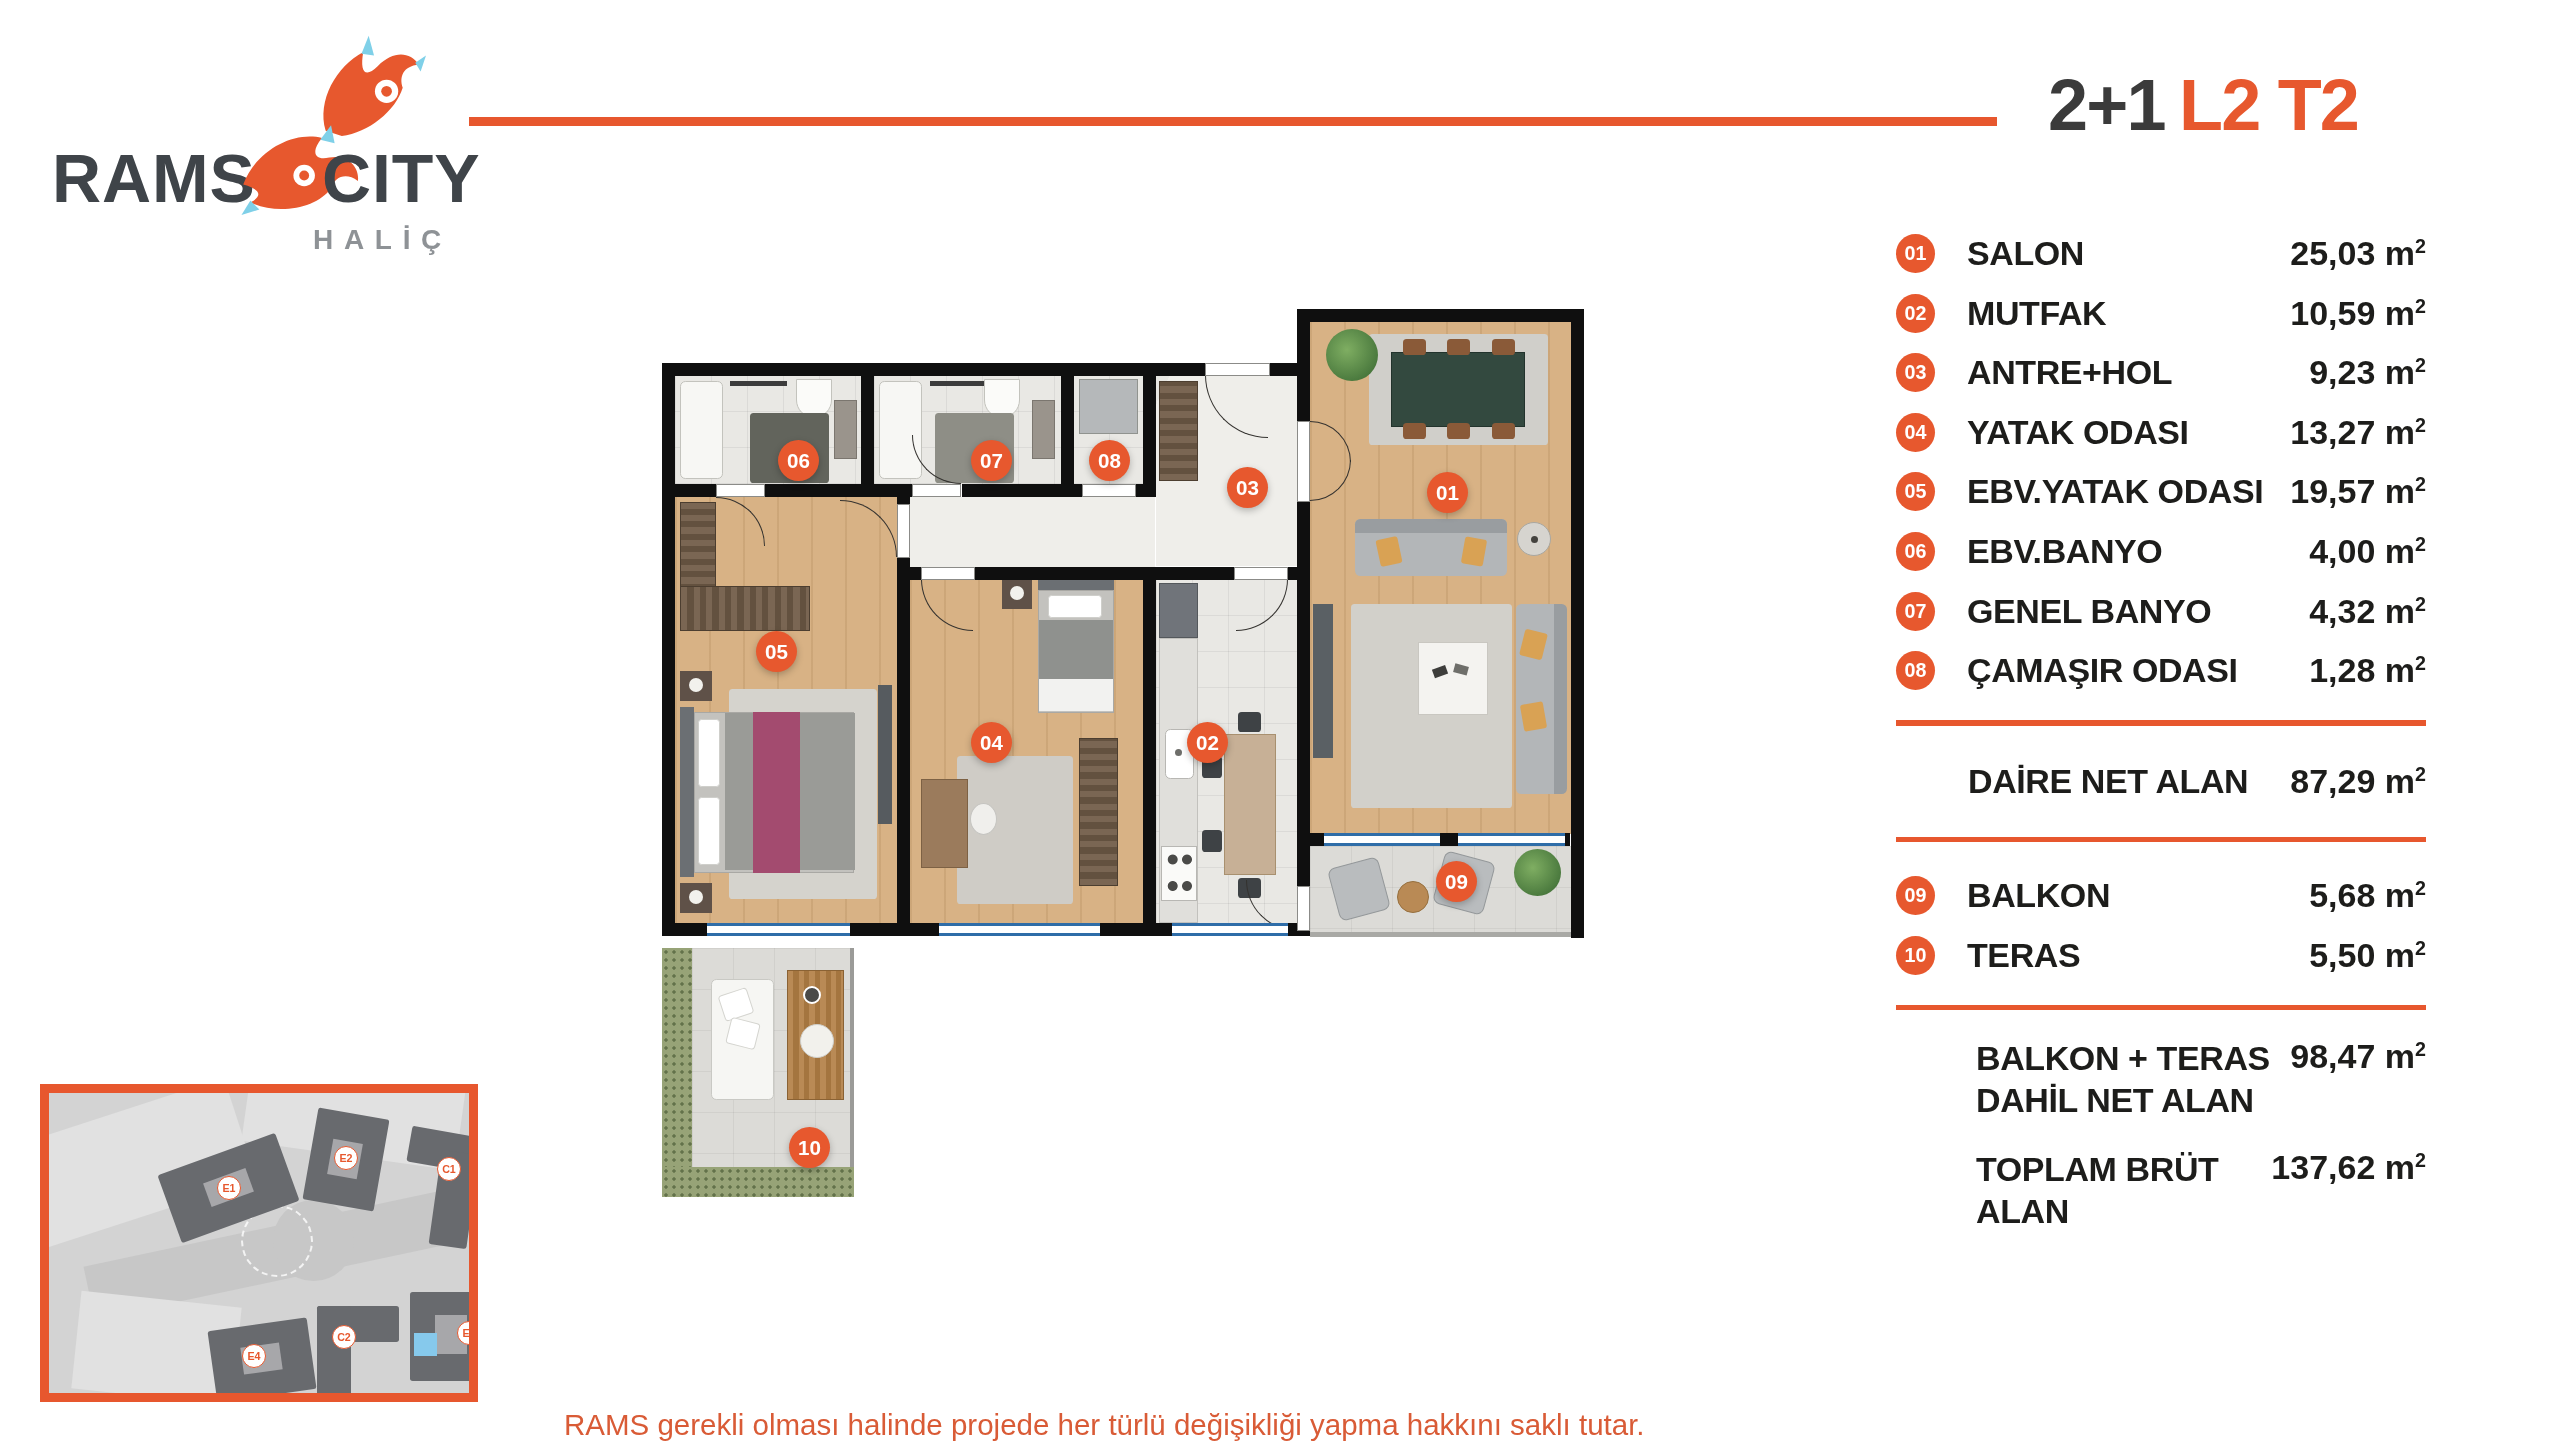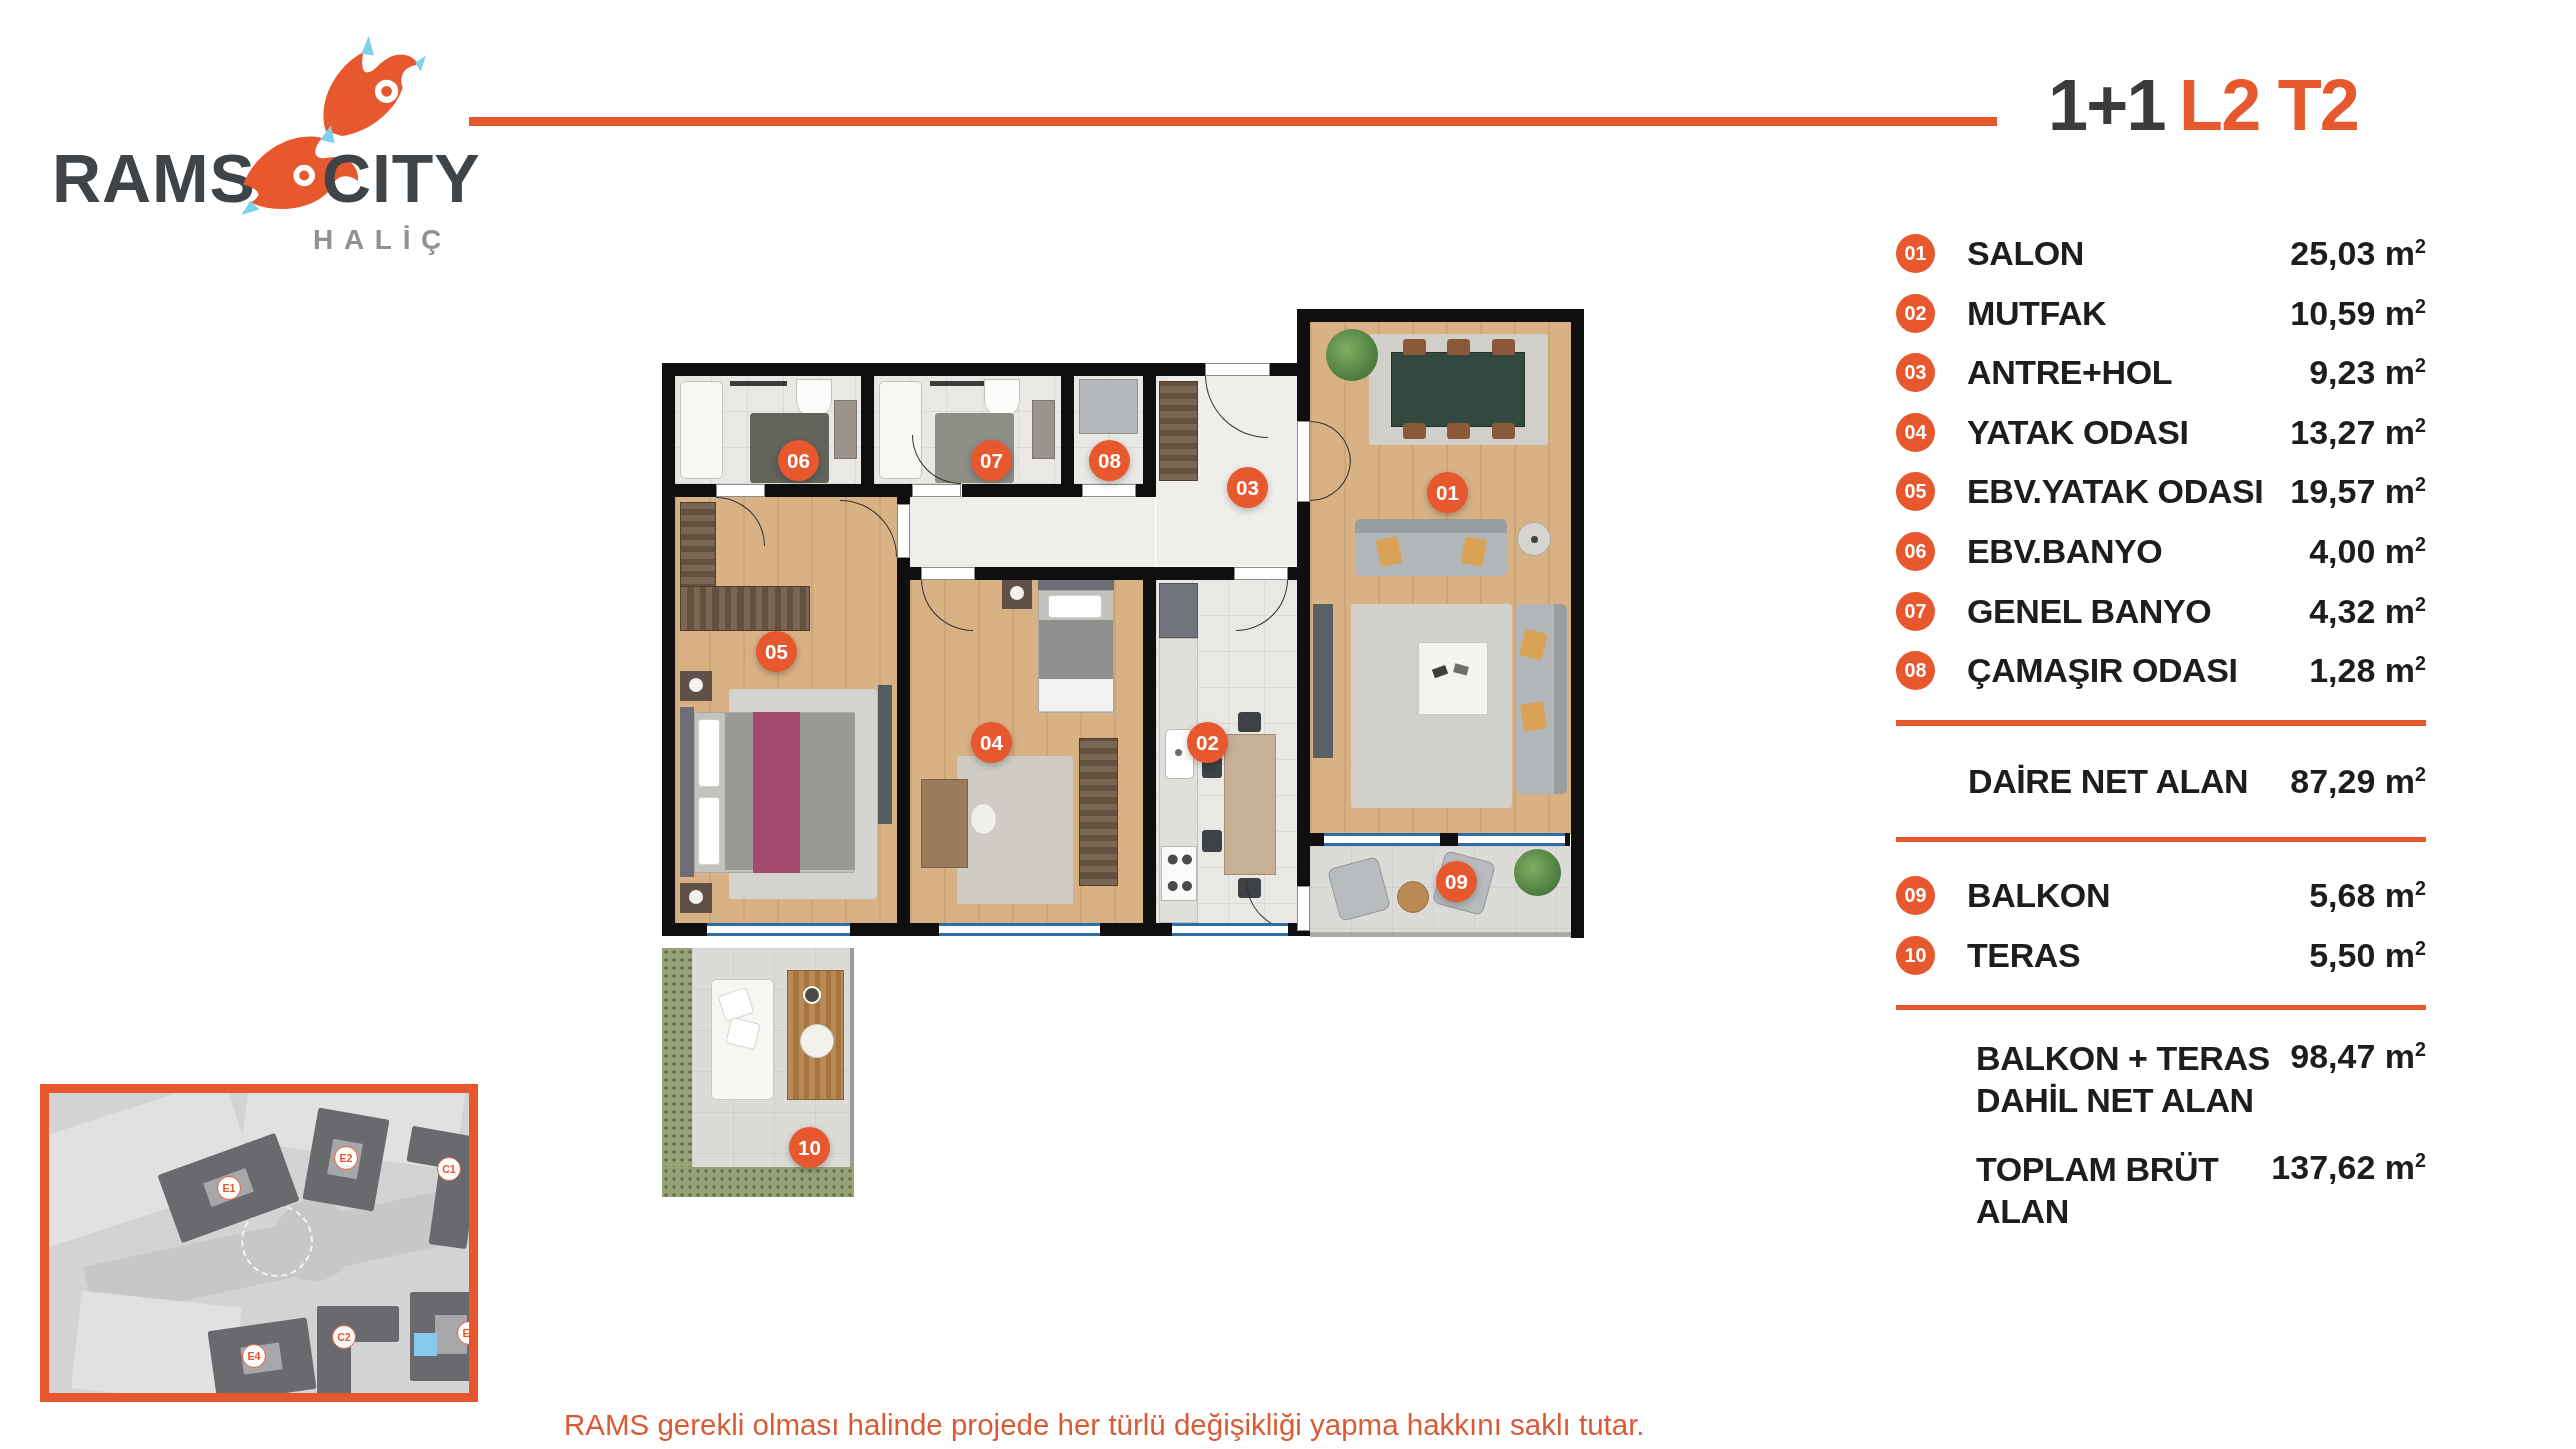--- a/index.html
+++ b/index.html
@@ -90,21 +90,21 @@
       <path d="M122 128 L134 112 L138 132 Z" fill="#7fd0e8"></path>
       <path d="M44 196 L34 212 L54 206 Z" fill="#7fd0e8"></path>
       <circle cx="104" cy="168" r="12" fill="#ffffff"></circle>
       <circle cx="104" cy="168" r="5.5" fill="#e7582e"></circle>
     </svg>
     <div class="word city">CITY</div>
     <div class="halic">HALİÇ</div>
   </div>
   <div class="rule"></div>
   <div class="title">
-    <span class="dark">1+1</span><span class="orange">L2 T2</span>
+    <span class="dark">2+1</span><span class="orange">L2 T2</span>
   </div>
 
   <div class="plan">
 
     <div class="floor tile" style="left:12.5px;top:66px;width:187px;height:109px;"></div>
     <div class="floor tile" style="left:212px;top:66px;width:187px;height:109px;"></div>
     <div class="floor tile" style="left:411px;top:66px;width:70px;height:109px;"></div>
     <div class="floor marble" style="left:494px;top:66px;width:141px;height:191px;"></div>
     <div class="floor marble" style="left:235px;top:188px;width:258px;height:70px;"></div>
     <div class="floor wood" style="left:12.5px;top:188px;width:223px;height:427px;"></div>

